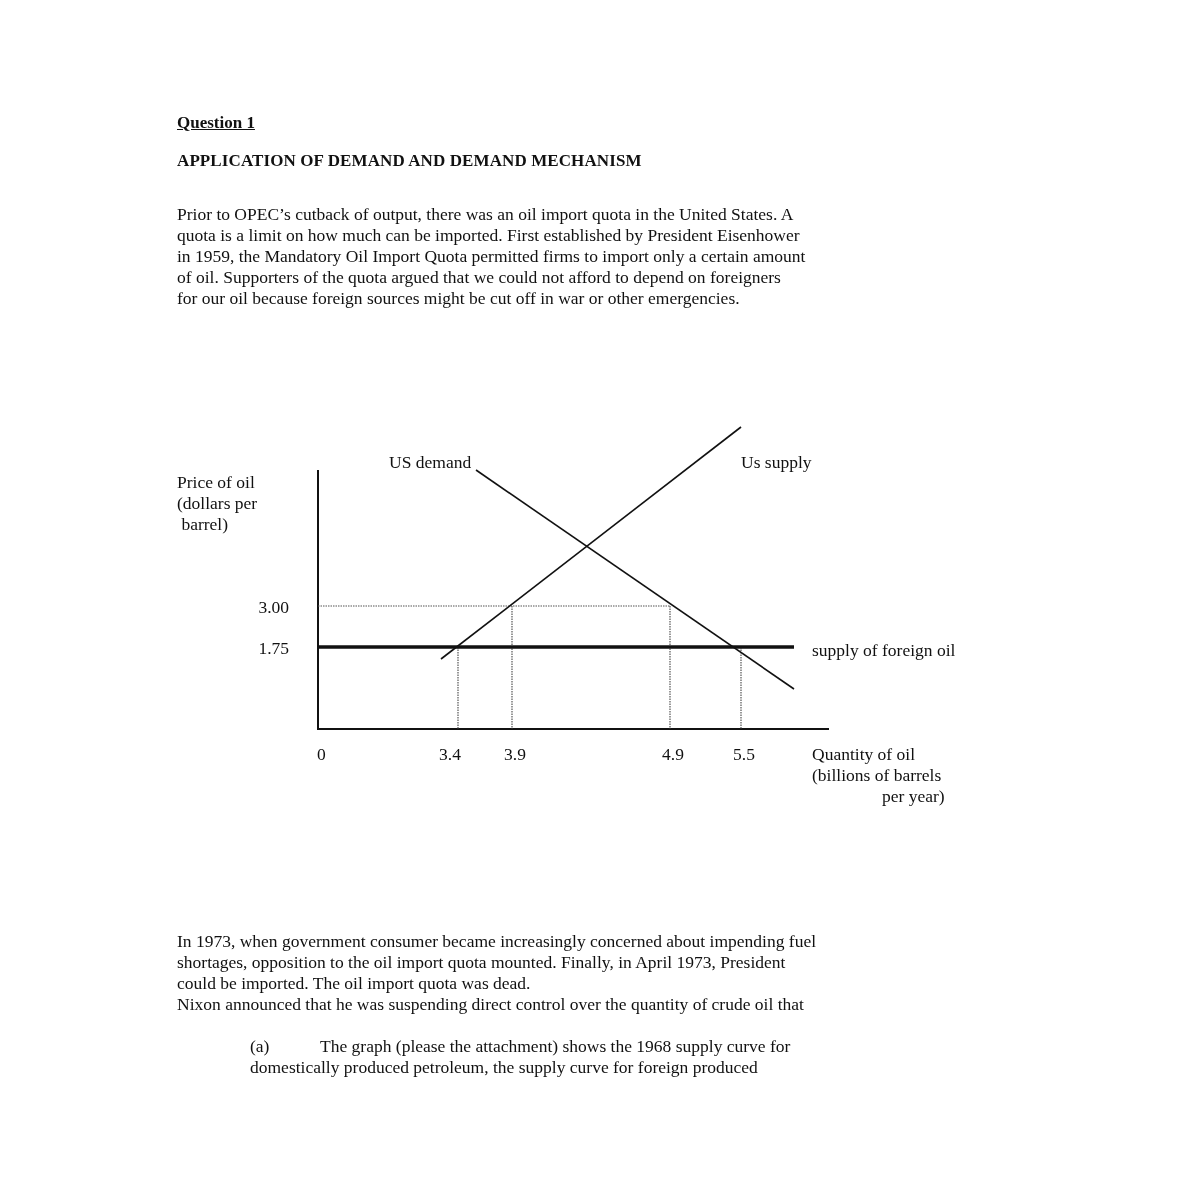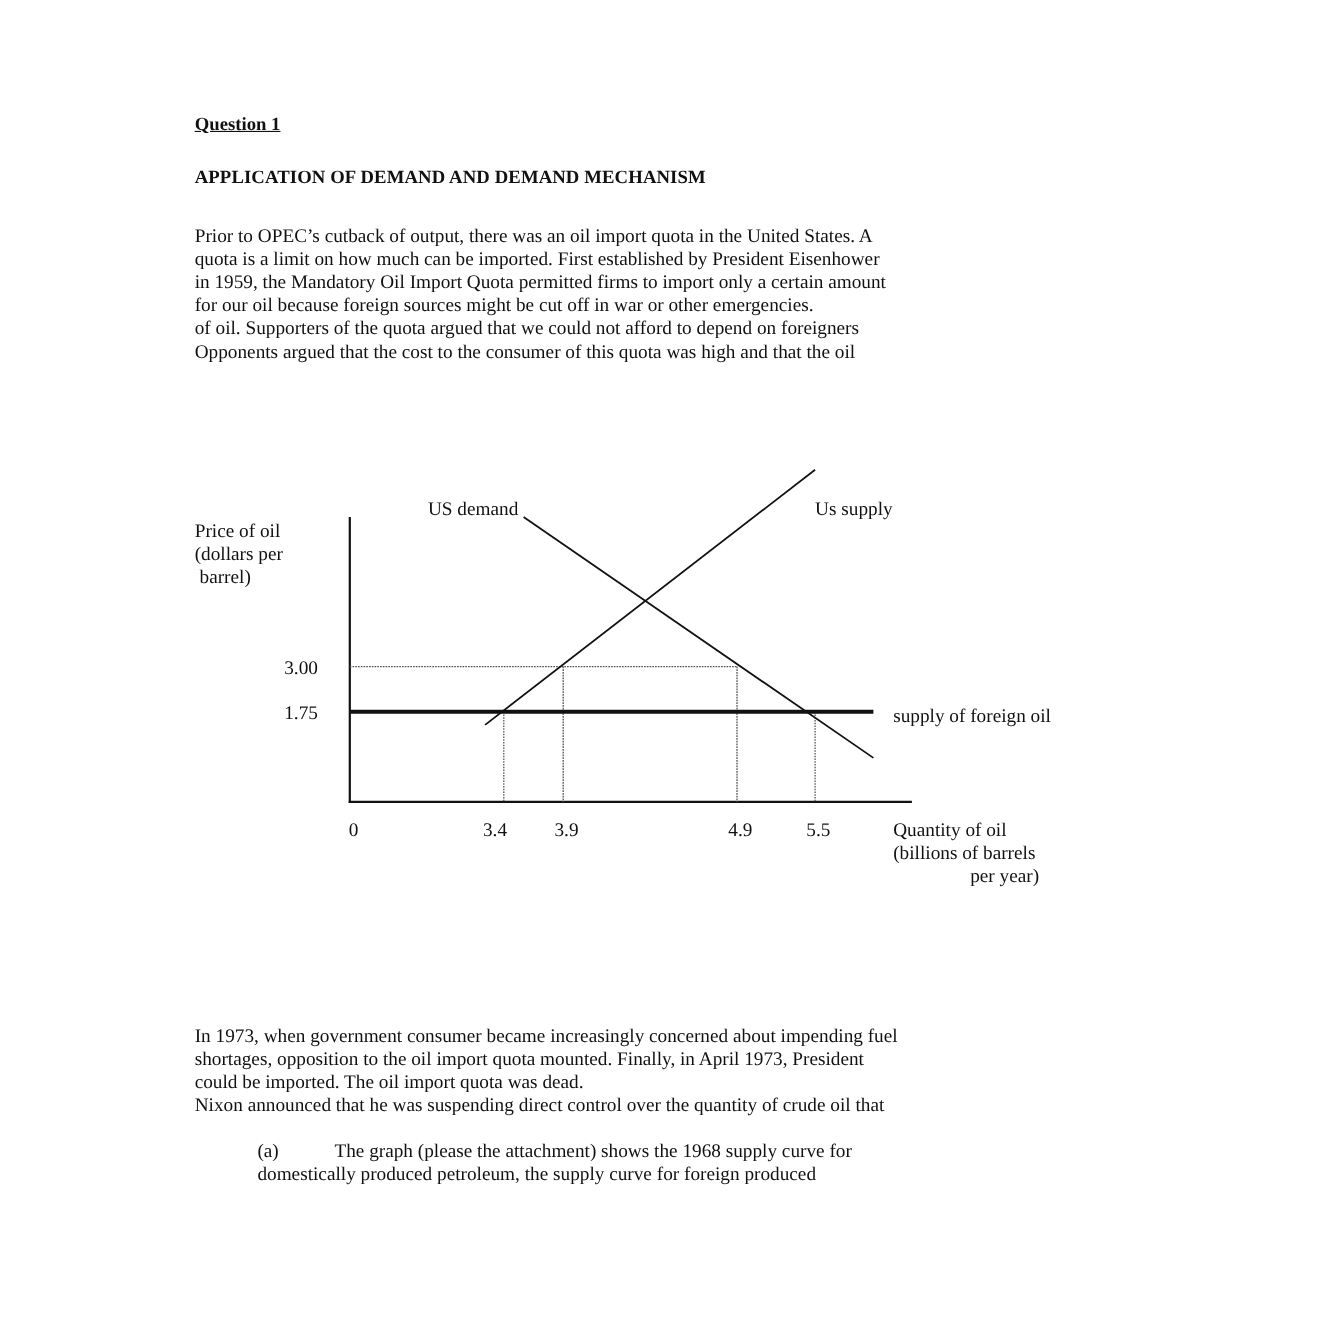--- a/index.html
+++ b/index.html
@@ -1,42 +1,41 @@
 <!DOCTYPE html>
 <html><head>
 <meta charset="utf-8">
 <style>
   html, body { margin:0; padding:0; background:#ffffff; }
   body { width:1200px; height:1200px; position:relative; overflow:hidden;
          font-family:"Liberation Serif","DejaVu Serif",serif; color:#111; }
   .abs { position:absolute; }
-  .q-title { left:177px; top:103px; font-size:17px; font-weight:bold; text-decoration:underline; }
+  .q-title { left:177px; top:113px; font-size:17px; font-weight:bold; text-decoration:underline; }
   .h-title { left:177px; top:151px; font-size:17px; font-weight:bold; letter-spacing:0.1px; }
   .para { left:177px; width:860px; font-size:17.5px; line-height:21px; }
   .para p { margin:0; white-space:nowrap; }
   #para1 { top:204px; }
   #para2 { top:931px; }
-  .item-a { left:234px; top:1036px; font-size:17.5px; line-height:21px; }
+  .item-a { left:250px; top:1036px; font-size:17.5px; line-height:21px; }
   .item-a p { margin:0; white-space:nowrap; }
   .item-a .label { display:inline-block; width:70px; }
   svg text { font-family:"Liberation Serif","DejaVu Serif",serif; fill:#111; font-size:17.5px; }
 </style>
 </head>
 <body>
 
 <div class="abs q-title">Question 1</div>
 <div class="abs h-title">APPLICATION OF DEMAND AND DEMAND MECHANISM</div>
 
 <div class="abs para" id="para1">
   <p>Prior to OPEC’s cutback of output, there was an oil import quota in the United States.  A</p>
   <p>quota is a limit on how much can be imported.  First established by President Eisenhower</p>
   <p>in 1959, the Mandatory Oil Import Quota permitted firms to import only a certain amount</p>
+  <p>of oil.  Supporters of the quota argued that we could not afford to depend on foreigners</p>
   <p>for our oil because foreign sources might be cut off in war or other emergencies.</p>
-  <p>of oil.  Supporters of the quota argued that we could not afford to depend on foreigners</p>
-  <p>Opponents argued that the cost to the consumer of this quota was high and that the oil</p>
 </div>
 
 <svg class="abs" style="left:0;top:0" width="1200" height="900">
 
   <text x="177" y="488">Price of oil</text>
   <text x="177" y="509">(dollars per</text>
   <text x="177" y="530" xml:space="preserve"> barrel)</text>
 
   <text x="812" y="760">Quantity of oil</text>
   <text x="812" y="781">(billions of barrels</text>

